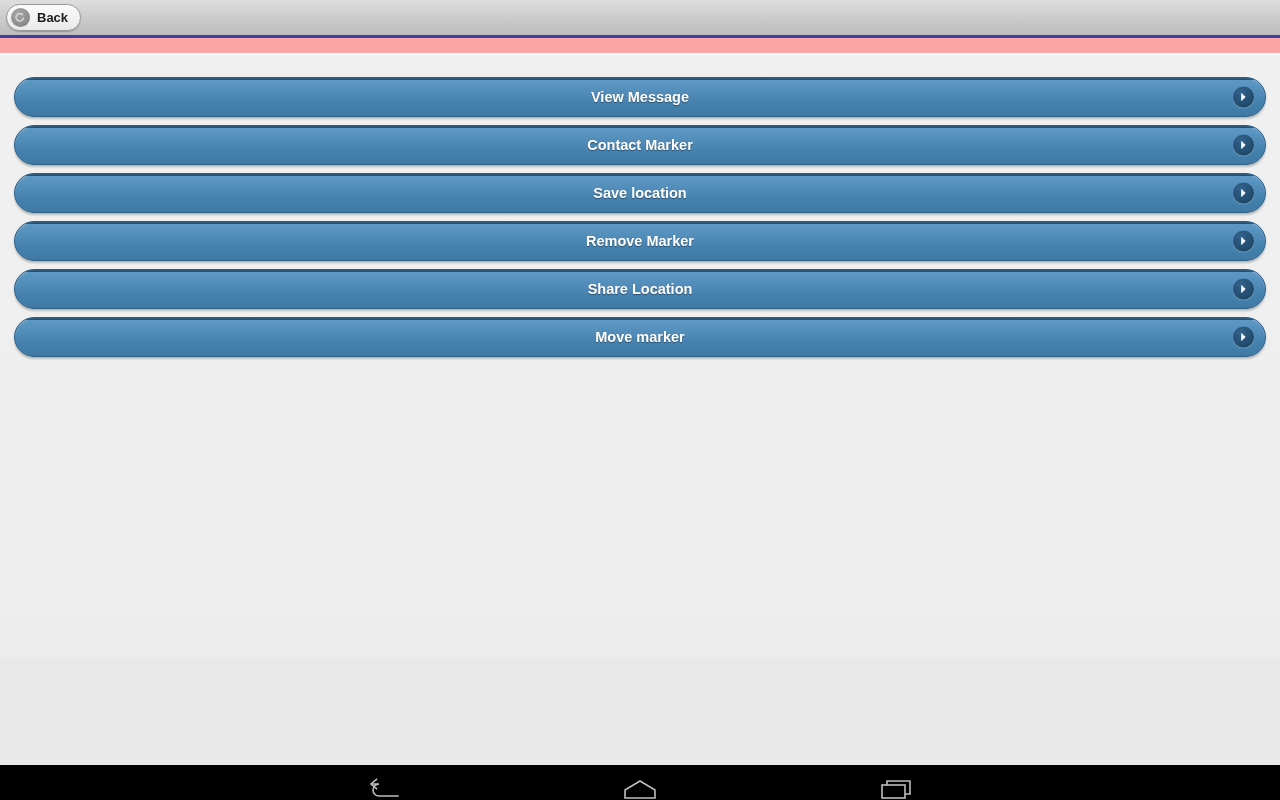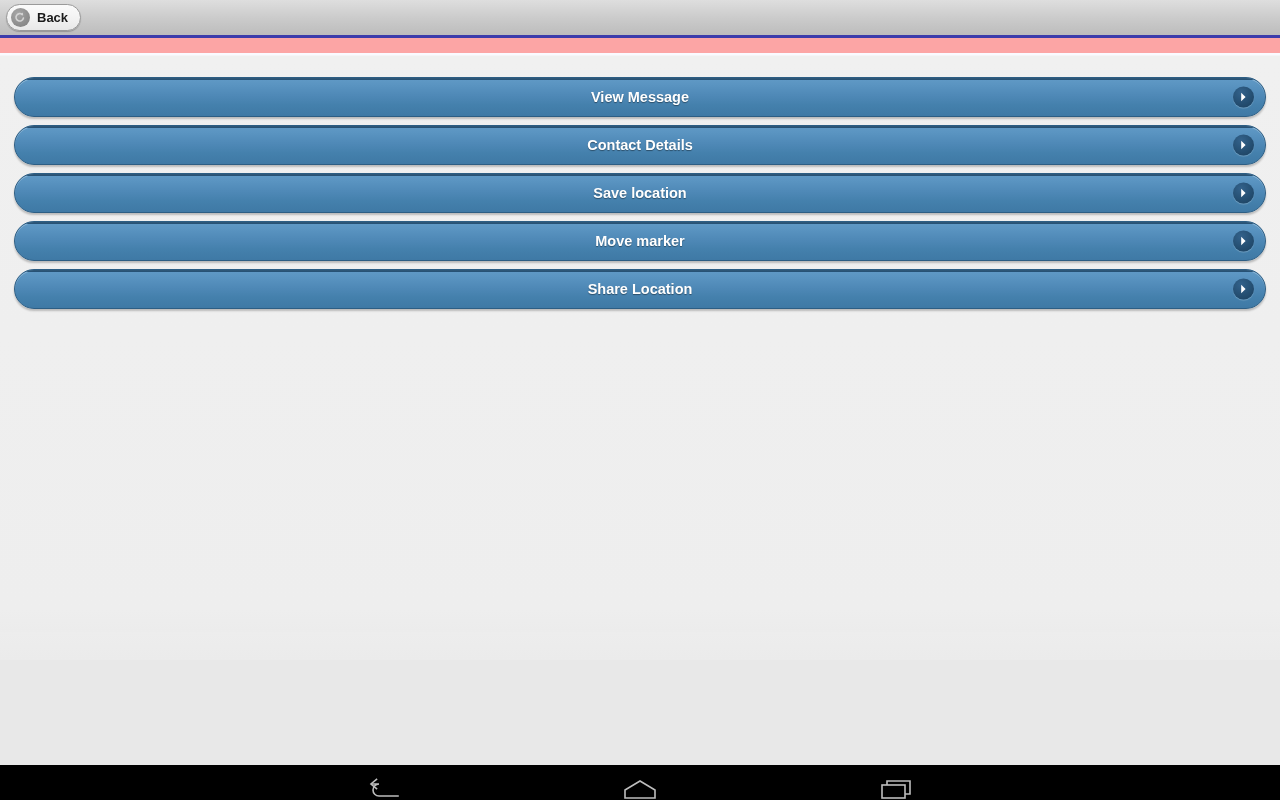--- a/index.html
+++ b/index.html
@@ -218,50 +218,58 @@
       <div class="list-btn">
         <span class="list-btn-label">View Message</span>
         <span class="chevron-circle">
           <svg width="9" height="11" viewBox="0 0 9 11">
               <path d="M2.2 1.2 L6.6 5.5 L2.2 9.8 Z" fill="#ffffff"></path>
             </svg>
         </span>
       </div>
 
       <div class="list-btn">
-        <span class="list-btn-label">Contact Details</span>
+        <span class="list-btn-label">Contact Marker</span>
         <span class="chevron-circle">
           <svg width="9" height="11" viewBox="0 0 9 11">
               <path d="M2.2 1.2 L6.6 5.5 L2.2 9.8 Z" fill="#ffffff"></path>
             </svg>
         </span>
       </div>
 
       <div class="list-btn">
         <span class="list-btn-label">Save location</span>
         <span class="chevron-circle">
           <svg width="9" height="11" viewBox="0 0 9 11">
               <path d="M2.2 1.2 L6.6 5.5 L2.2 9.8 Z" fill="#ffffff"></path>
             </svg>
         </span>
       </div>
 
 
+      <div class="list-btn">
+        <span class="list-btn-label">Remove Marker</span>
+        <span class="chevron-circle">
+          <svg width="9" height="11" viewBox="0 0 9 11">
+              <path d="M2.2 1.2 L6.6 5.5 L2.2 9.8 Z" fill="#ffffff"></path>
+            </svg>
+        </span>
+      </div>
+
+      <div class="list-btn">
+        <span class="list-btn-label">Share Location</span>
+        <span class="chevron-circle">
+          <svg width="9" height="11" viewBox="0 0 9 11">
+              <path d="M2.2 1.2 L6.6 5.5 L2.2 9.8 Z" fill="#ffffff"></path>
+            </svg>
+        </span>
+      </div>
 
       <div class="list-btn">
         <span class="list-btn-label">Move marker</span>
-        <span class="chevron-circle">
-          <svg width="9" height="11" viewBox="0 0 9 11">
-              <path d="M2.2 1.2 L6.6 5.5 L2.2 9.8 Z" fill="#ffffff"></path>
-            </svg>
-        </span>
-      </div>
-
-      <div class="list-btn">
-        <span class="list-btn-label">Share Location</span>
         <span class="chevron-circle">
           <svg width="9" height="11" viewBox="0 0 9 11">
               <path d="M2.2 1.2 L6.6 5.5 L2.2 9.8 Z" fill="#ffffff"></path>
             </svg>
         </span>
       </div>
 
     </div>
   </div>
 

